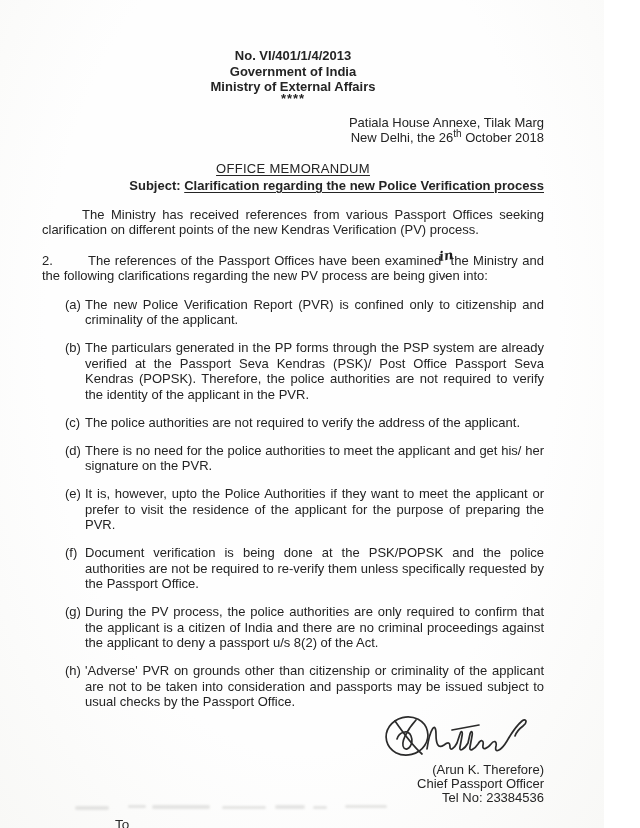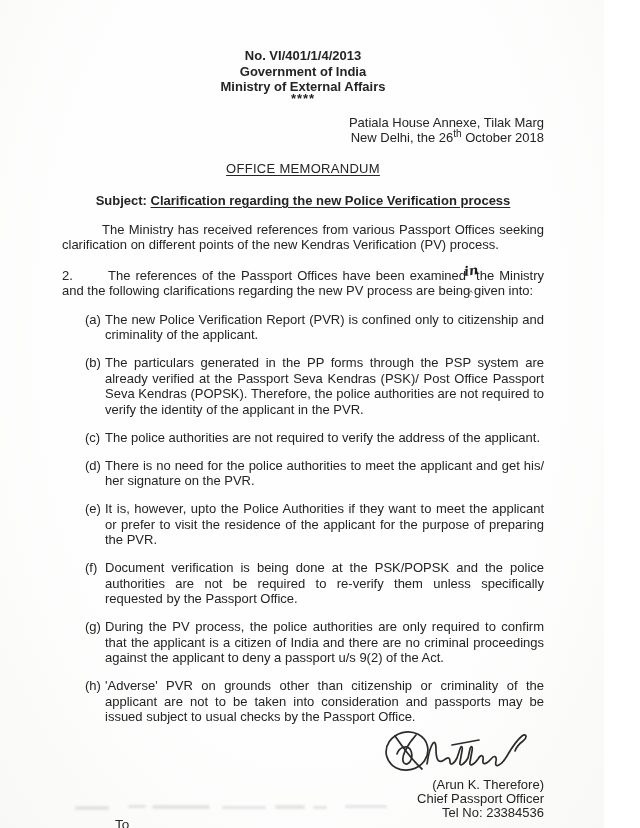--- a/index.html
+++ b/index.html
@@ -1,35 +1,35 @@
 <!DOCTYPE html>
 <html><head>
 <meta charset="utf-8">
 <style>
   html,body{margin:0;padding:0;background:#ffffff;}
   .page{
     position:relative;
     width:604px;height:828px;
     overflow:hidden;
     box-sizing:border-box;
-    padding:48px 60px 0 62px;
+    padding:48px 60px 0 42px;
     background:radial-gradient(ellipse at 50% 40%, #fefefe 60%, #f8f8f6 100%);
     font-family:"Liberation Sans","DejaVu Sans",sans-serif;
     font-size:13px;
     line-height:15.5px;
     color:#242424;
   }
   .u{text-decoration:underline;text-underline-offset:2px;}
   .head{ text-align:center; font-weight:bold; }
   .head div{margin:0;}
   .stars{line-height:8px;letter-spacing:1px;font-weight:bold;text-align:center;}
   .addr{text-align:right;margin-top:12px;}
   sup{font-size:10px;line-height:0;vertical-align:super;}
   .om-title{text-align:center;margin-top:15px;font-weight:normal;letter-spacing:.3px;}
-  .subject{text-align:center;margin-top:17px;font-weight:bold;}
+  .subject{text-align:right;margin-top:2px;font-weight:bold;}
   .p1{margin:13px 0 0 0;text-indent:40px;text-align:justify;}
   .p2{margin:15px 0 0 0;text-align:justify;}
   .p2 .num{display:inline-block;width:46px;}
   .ins{position:relative;display:inline-block;width:5px;height:1px;vertical-align:baseline;}
   .ins .word{
     position:absolute;left:-7px;top:-16px;
     font-family:"DejaVu Serif",serif;font-style:italic;font-weight:bold;
     font-size:13px;transform:rotate(-8deg);color:#1c1c1c;white-space:nowrap;
   }
   .ins .caret{position:absolute;left:-2px;top:6px;font-size:8px;color:#1c1c1c;}
@@ -66,21 +66,21 @@
 
   <p class="p2"><span class="num">2.</span><span>The references of the Passport Offices have been examined</span> <span class="ins"><span class="word">in</span><span class="caret">^</span></span><span>the Ministry and the following clarifications regarding the new PV process are being given into:</span></p>
 
   <ol class="clauses">
     <li><span class="lab">(a)</span><span>The new Police Verification Report (PVR) is confined only to citizenship and criminality of the applicant.</span></li>
     <li><span class="lab">(b)</span><span>The particulars generated in the PP forms through the PSP system are already verified at the Passport Seva Kendras (PSK)/ Post Office Passport Seva Kendras (POPSK). Therefore, the police authorities are not required to verify the identity of the applicant in the PVR.</span></li>
     <li><span class="lab">(c)</span><span>The police authorities are not required to verify the address of the applicant.</span></li>
     <li><span class="lab">(d)</span><span>There is no need for the police authorities to meet the applicant and get his/ her signature on the PVR.</span></li>
     <li><span class="lab">(e)</span><span>It is, however, upto the Police Authorities if they want to meet the applicant or prefer to visit the residence of the applicant for the purpose of preparing the PVR.</span></li>
     <li><span class="lab">(f)</span><span>Document verification is being done at the PSK/POPSK and the police authorities are not be required to re-verify them unless specifically requested by the Passport Office.</span></li>
-    <li><span class="lab">(g)</span><span>During the PV process, the police authorities are only required to confirm that the applicant is a citizen of India and there are no criminal proceedings against the applicant to deny a passport u/s 9(2) of the Act.</span></li>
+    <li><span class="lab">(g)</span><span>During the PV process, the police authorities are only required to confirm that the applicant is a citizen of India and there are no criminal proceedings against the applicant to deny a passport u/s 8(2) of the Act.</span></li>
     <li><span class="lab">(h)</span><span>'Adverse' PVR on grounds other than citizenship or criminality of the applicant are not to be taken into consideration and passports may be issued subject to usual checks by the Passport Office.</span></li>
   </ol>
 
   <div class="sig">
     <svg width="148" height="54" viewBox="0 0 148 54" aria-hidden="true">
       <g fill="none" stroke="#2b2b2b" stroke-width="1.7" stroke-linecap="round" stroke-linejoin="round">
         <ellipse cx="25" cy="30" rx="21" ry="19" transform="rotate(-14 25 30)"></ellipse>
         <path d="M13 15 C 22 28, 31 40, 40 48"></path>
         <path d="M34 14 C 25 24, 18 37, 22 42 C 26 46, 32 38, 29 30 C 26 23, 17 26, 15 33"></path>
         <path d="M45 43 C 48 22, 54 15, 54 28 C 54 38, 56 43, 62 39 C 66 36, 68 36, 68 41 C 68 45, 72 43, 75 37 L 78 28 C 79 24, 81 25, 80 30 L 78 41 C 77 46, 82 44, 86 37 L 88 28 C 89 24, 91 25, 90 30 L 88 41 C 87 46, 92 44, 96 38 C 99 33, 102 34, 101 39 C 100 45, 105 43, 109 38 C 112 34, 115 35, 114 40 C 112 48, 119 45, 125 35 C 129 28, 134 20, 140 15 C 144 12, 146 16, 141 20 C 137 23, 134 27, 133 30"></path>

